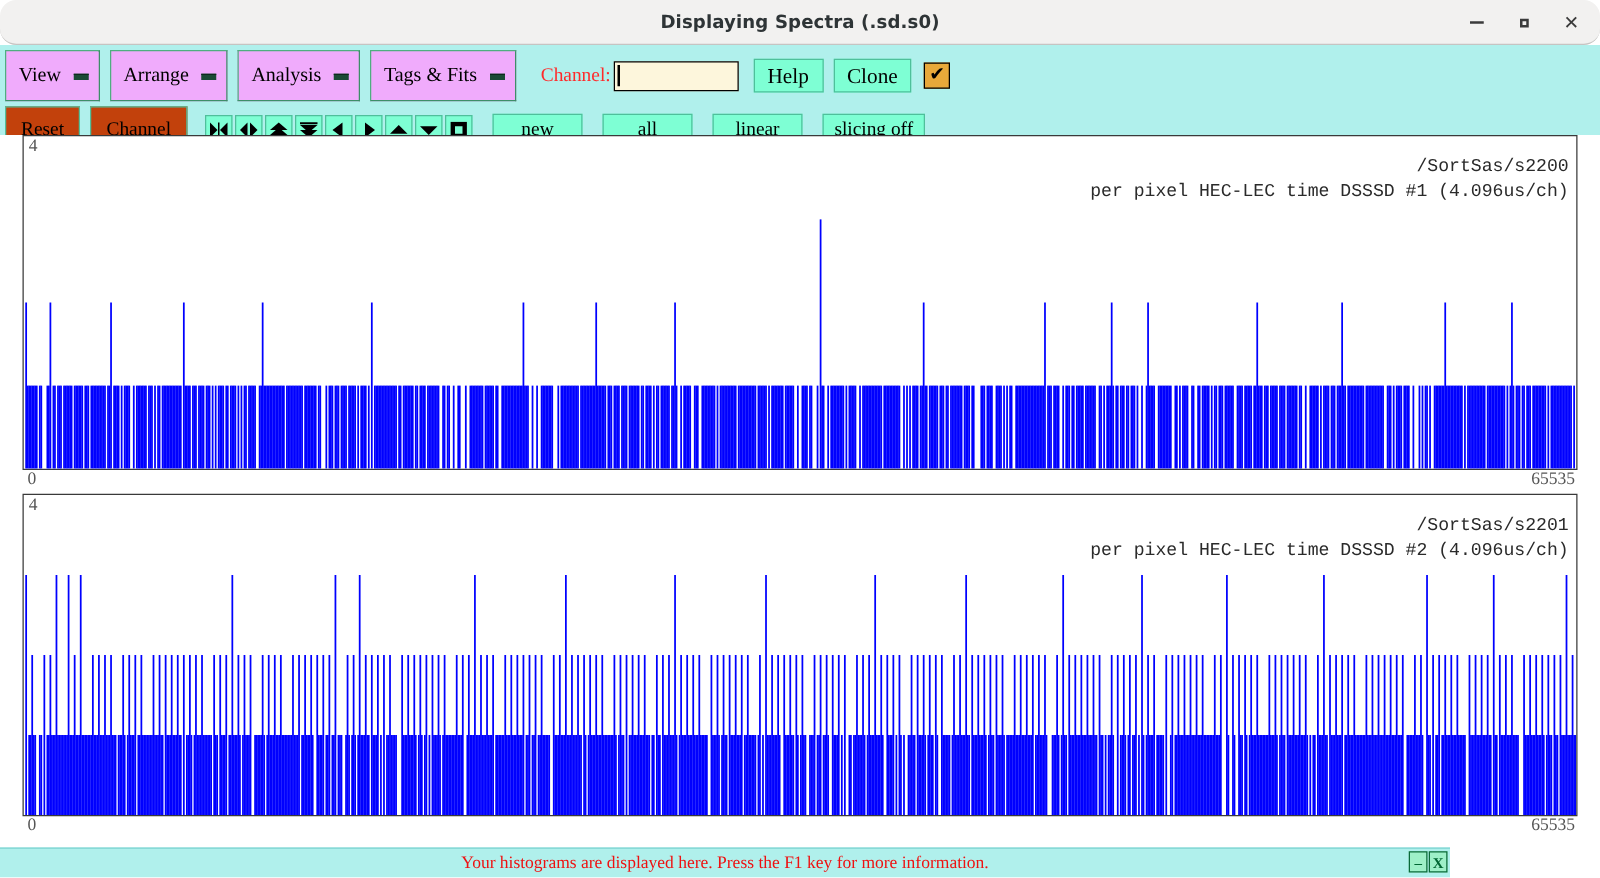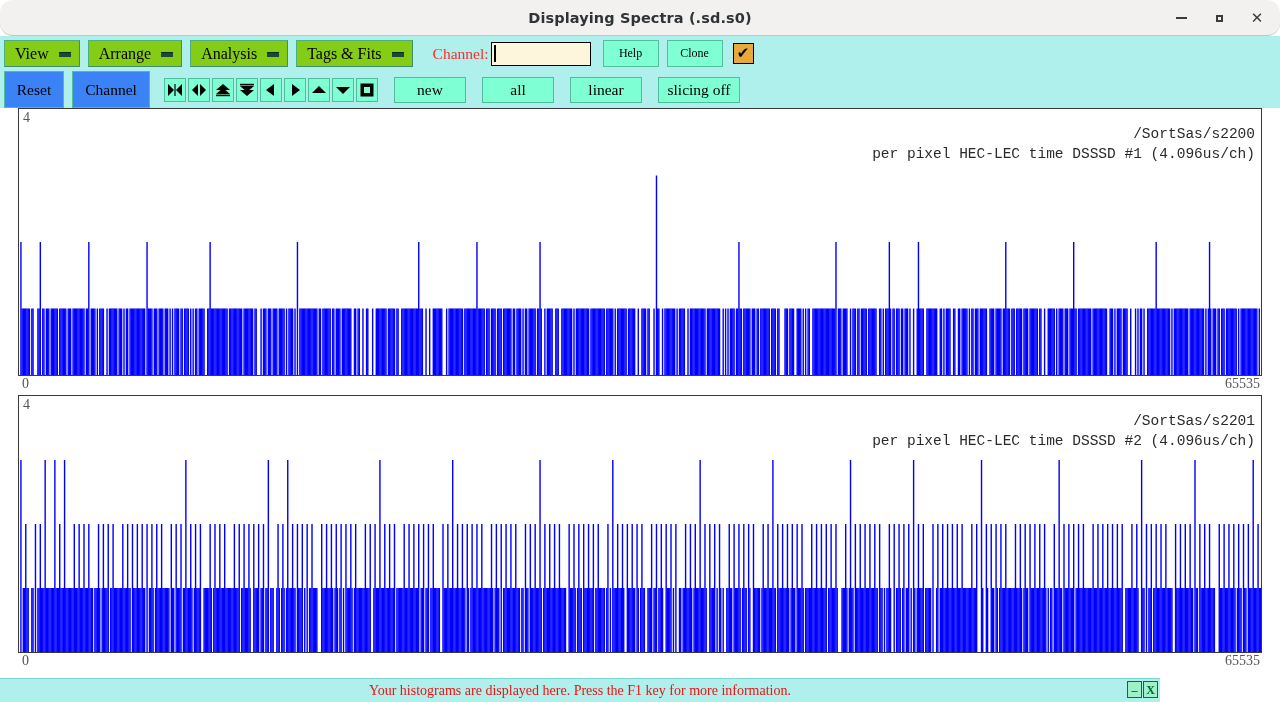--- a/index.html
+++ b/index.html
@@ -82,25 +82,25 @@
   .tbrow {
     display: flex;
     align-items: center;
     padding: 3px 4px 3px 4px;
     gap: 0;
   }
   .tbrow.row1 { padding-top: 4px; padding-bottom: 2px; }
   .tbrow.row2 { padding-top: 2px; padding-bottom: 5px; }
 
   .menubtn {
-    background: #84cc16;
+    background: #f0abfc;
     border: 1px solid #4fae80;
     border-right-color: #3d8e68;
     border-bottom-color: #3d8e68;
-    height: 27px;
+    height: 41px;
     display: flex;
     align-items: center;
     padding: 0 8px 0 10px;
     margin-right: 8px;
     font-size: 16px;
     color: #000;
     box-sizing: border-box;
     gap: 10px;
   }
   .menubtn .mlabel { line-height: 1; }
@@ -144,21 +144,21 @@
   }
 
   .plainbtn {
     background: #7effd4;
     border: 1px solid #4fbf9b;
     height: 27px;
     min-width: 56px;
     display: flex;
     align-items: center;
     justify-content: center;
-    font-size: 12px;
+    font-size: 17px;
     color: #000;
     margin-right: 8px;
     box-sizing: border-box;
     padding: 0 10px;
   }
 
   .checkbtn {
     width: 21px;
     height: 21px;
     background: #e8a93a;
@@ -167,21 +167,21 @@
     align-items: center;
     justify-content: center;
     box-sizing: border-box;
     margin-left: 2px;
     font-size: 15px;
     line-height: 1;
     color: #000;
   }
 
   .wbtn2 {
-    background: #3b82f6;
+    background: #c2410c;
     border: 1px solid #4fbf9b;
     height: 37px;
     width: 60px;
     display: flex;
     align-items: center;
     justify-content: center;
     font-size: 15.5px;
     margin-right: 8px;
     box-sizing: border-box;
   }

